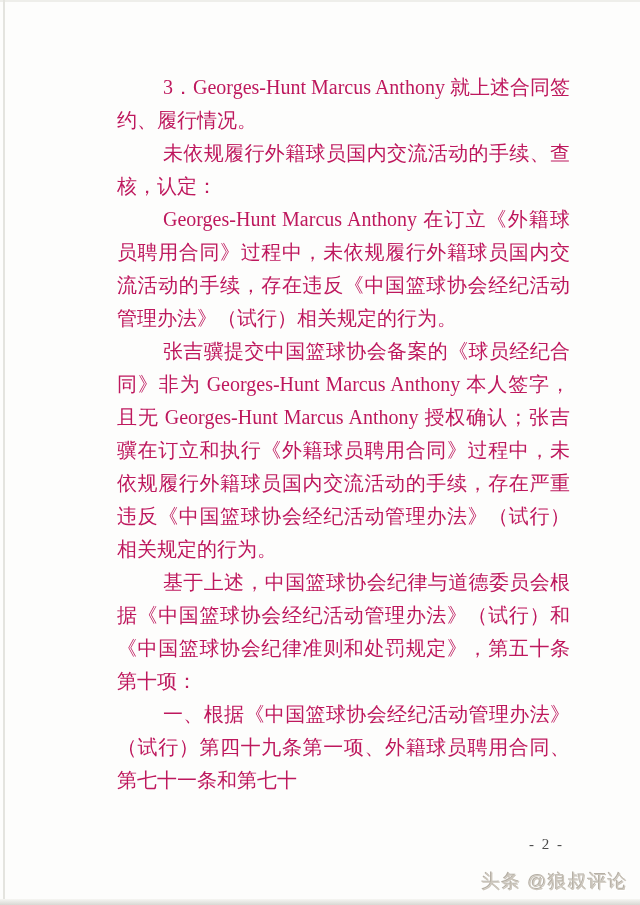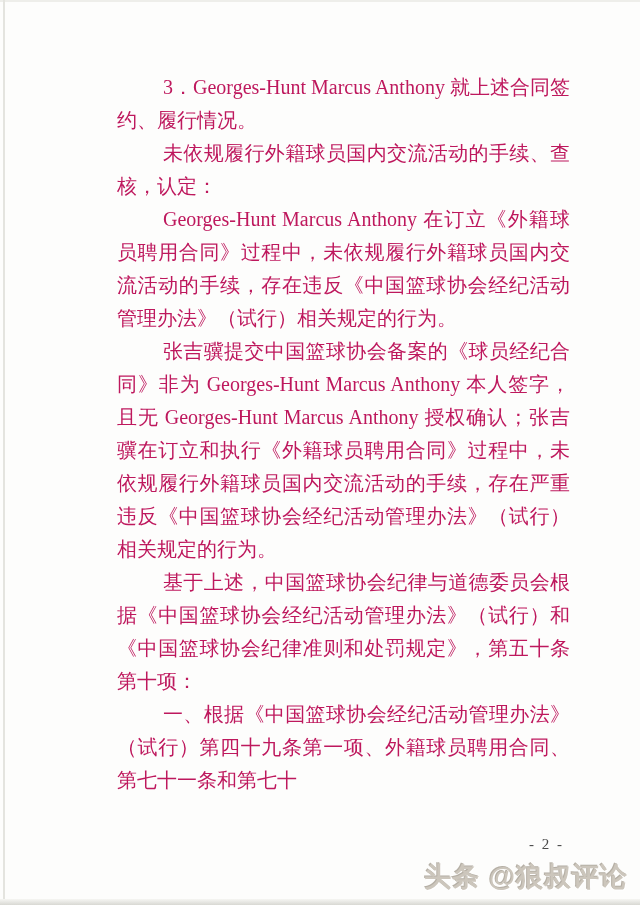--- a/index.html
+++ b/index.html
@@ -66,22 +66,22 @@
     top: 836px;
     right: 76px;
     font-size: 15px;
     color: #4a4a4a;
     letter-spacing: 2px;
   }
   .watermark {
     position: absolute;
     right: 12px;
     bottom: 10px;
-    font-size: 27px;
-    font-weight: bold;
+    font-size: 19px;
+    font-weight: normal;
     letter-spacing: 1px;
     color: #ccc6bc;
     text-shadow: -1px -1px 0 #b5afa5, 1px 1px 1px #ffffff;
     font-family: "Liberation Sans", "DejaVu Sans", sans-serif;
   }
 </style>
 </head>
 <body>
 
 <div class="page">

